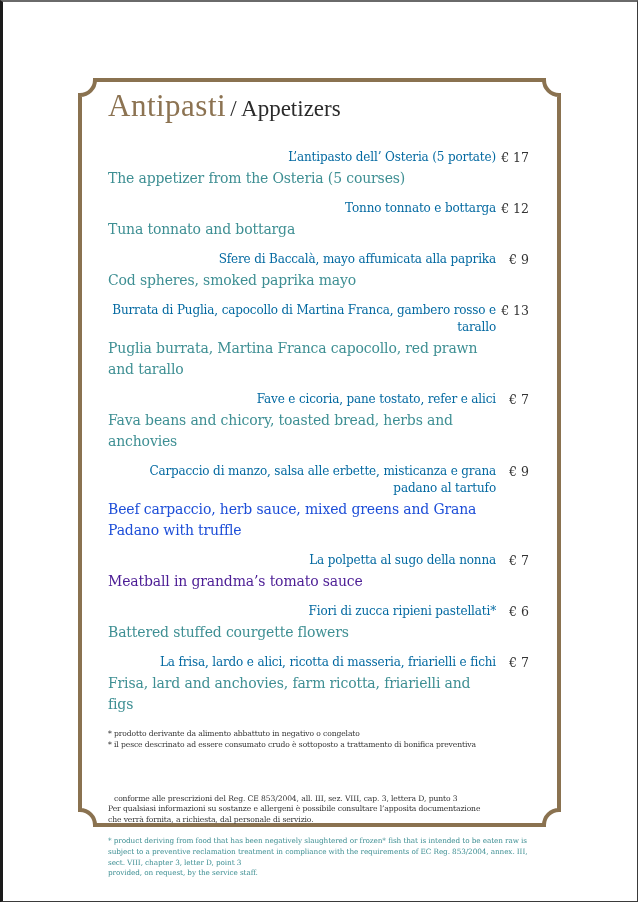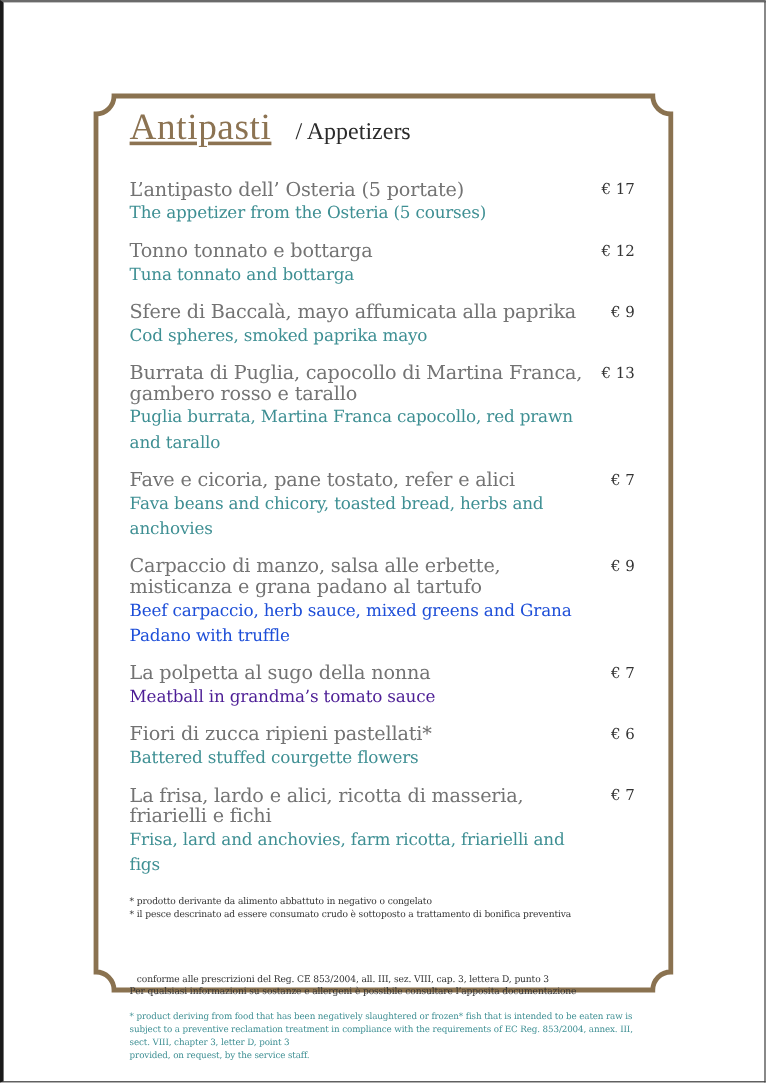--- a/index.html
+++ b/index.html
@@ -8,25 +8,25 @@
     font-family: "DejaVu Serif", "Liberation Serif", serif;
   }
   .page-border {
     position: absolute; left: 0; top: 0; width: 638px; height: 902px;
     border: 1px solid #3a3a3a; border-left: 3px solid #1a1a1a; border-top: 2px solid #6a6a6a;
     box-sizing: border-box;
   }
   .frame { position: absolute; left: 0; top: 0; }
   .content { position: absolute; left: 108px; top: 88px; width: 424px; }
   .title-row { height: 44px; display: flex; align-items: baseline; }
-  .title-it { font-family: "Liberation Serif", serif; font-size: 31px; color: #8c7352; letter-spacing: 0.5px; text-decoration: underline; }
-  .title-en { font-family: "Liberation Serif", serif; font-size: 20px; color: #2b2b2b; margin-left: 20px; }
+  .title-it { font-family: "Liberation Serif", serif; font-size: 31px; color: #8c7352; letter-spacing: 0.5px; }
+  .title-en { font-family: "Liberation Serif", serif; font-size: 23px; color: #2b2b2b; margin-left: 4px; }
   .items { margin-top: 17px; }
   .item { position: relative; margin-bottom: 11px; }
-  .it-name { font-size: 16px; color: #737373; line-height: 17px; width: 388px; letter-spacing: -0.15px; }
+  .it-name { font-size: 12px; color: #0369a1; line-height: 17px; width: 388px; letter-spacing: -0.15px; text-align: right; }
   .en-name { font-size: 14px; line-height: 21px; margin-top: 2px; width: 388px; letter-spacing: -0.15px; }
   .price { position: absolute; right: 3px; top: 0; font-size: 12.5px; color: #333333; line-height: 17px; margin-left: 15px; }
   .notes-it { margin-top: 14px; font-size: 7.6px; line-height: 10.8px; color: #333333; letter-spacing: -0.1px; }
   .notes-it .indent { padding-left: 6px; margin-top: 43px; }
   .notes-en { margin-top: 10px; font-size: 7.3px; line-height: 10.8px; letter-spacing: -0.1px; }
 </style>
 </head>
 <body>
 
 <div class="page-border"></div>
@@ -87,20 +87,21 @@
       <div class="en-name" style="color:#3e8f93">Frisa, lard and anchovies, farm ricotta, friarielli and figs</div>
       <div class="price">€ 7</div>
     </div>
   </div>
 
   <div class="notes-it">
     <div>* prodotto derivante da alimento abbattuto in negativo o congelato</div>
     <div>* il pesce descrinato ad essere consumato crudo è sottoposto a trattamento di bonifica preventiva</div>
     <div class="indent">conforme alle prescrizioni del Reg. CE 853/2004, all. III, sez. VIII, cap. 3, lettera D, punto 3</div>
     <div>Per qualsiasi informazioni su sostanze e allergeni è possibile consultare l’apposita documentazione</div>
+    <div>che verrà fornita, a richiesta, dal personale di servizio.</div>
   </div>
 
   <div class="notes-en" style="color:#3e8f93">
     <div>* product deriving from food that has been negatively slaughtered or frozen* fish that is intended to be eaten raw is</div>
     <div>subject to a preventive reclamation treatment in compliance with the requirements of EC Reg. 853/2004, annex. III,</div>
     <div>sect. VIII, chapter 3, letter D, point 3</div>
     <div>provided, on request, by the service staff.</div>
   </div>
 </div>
 

